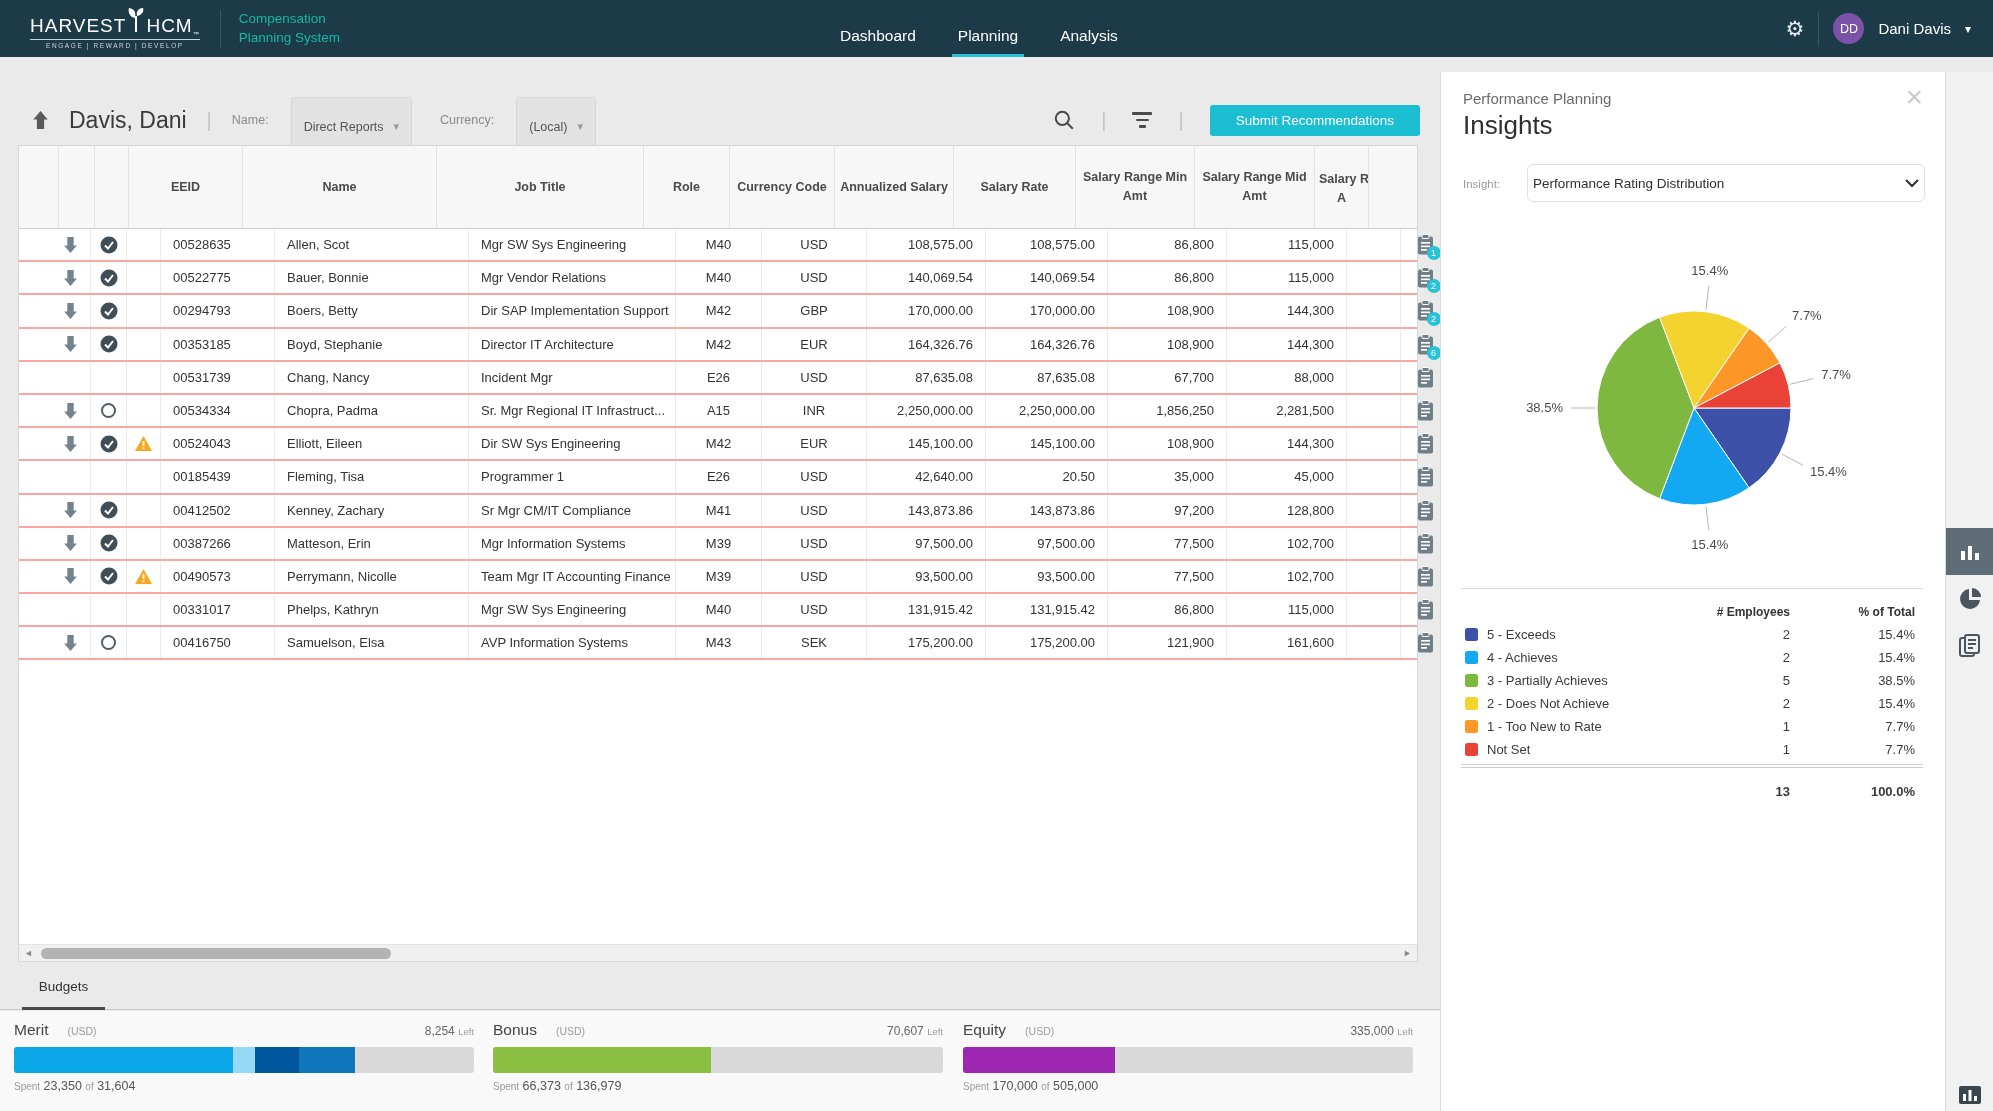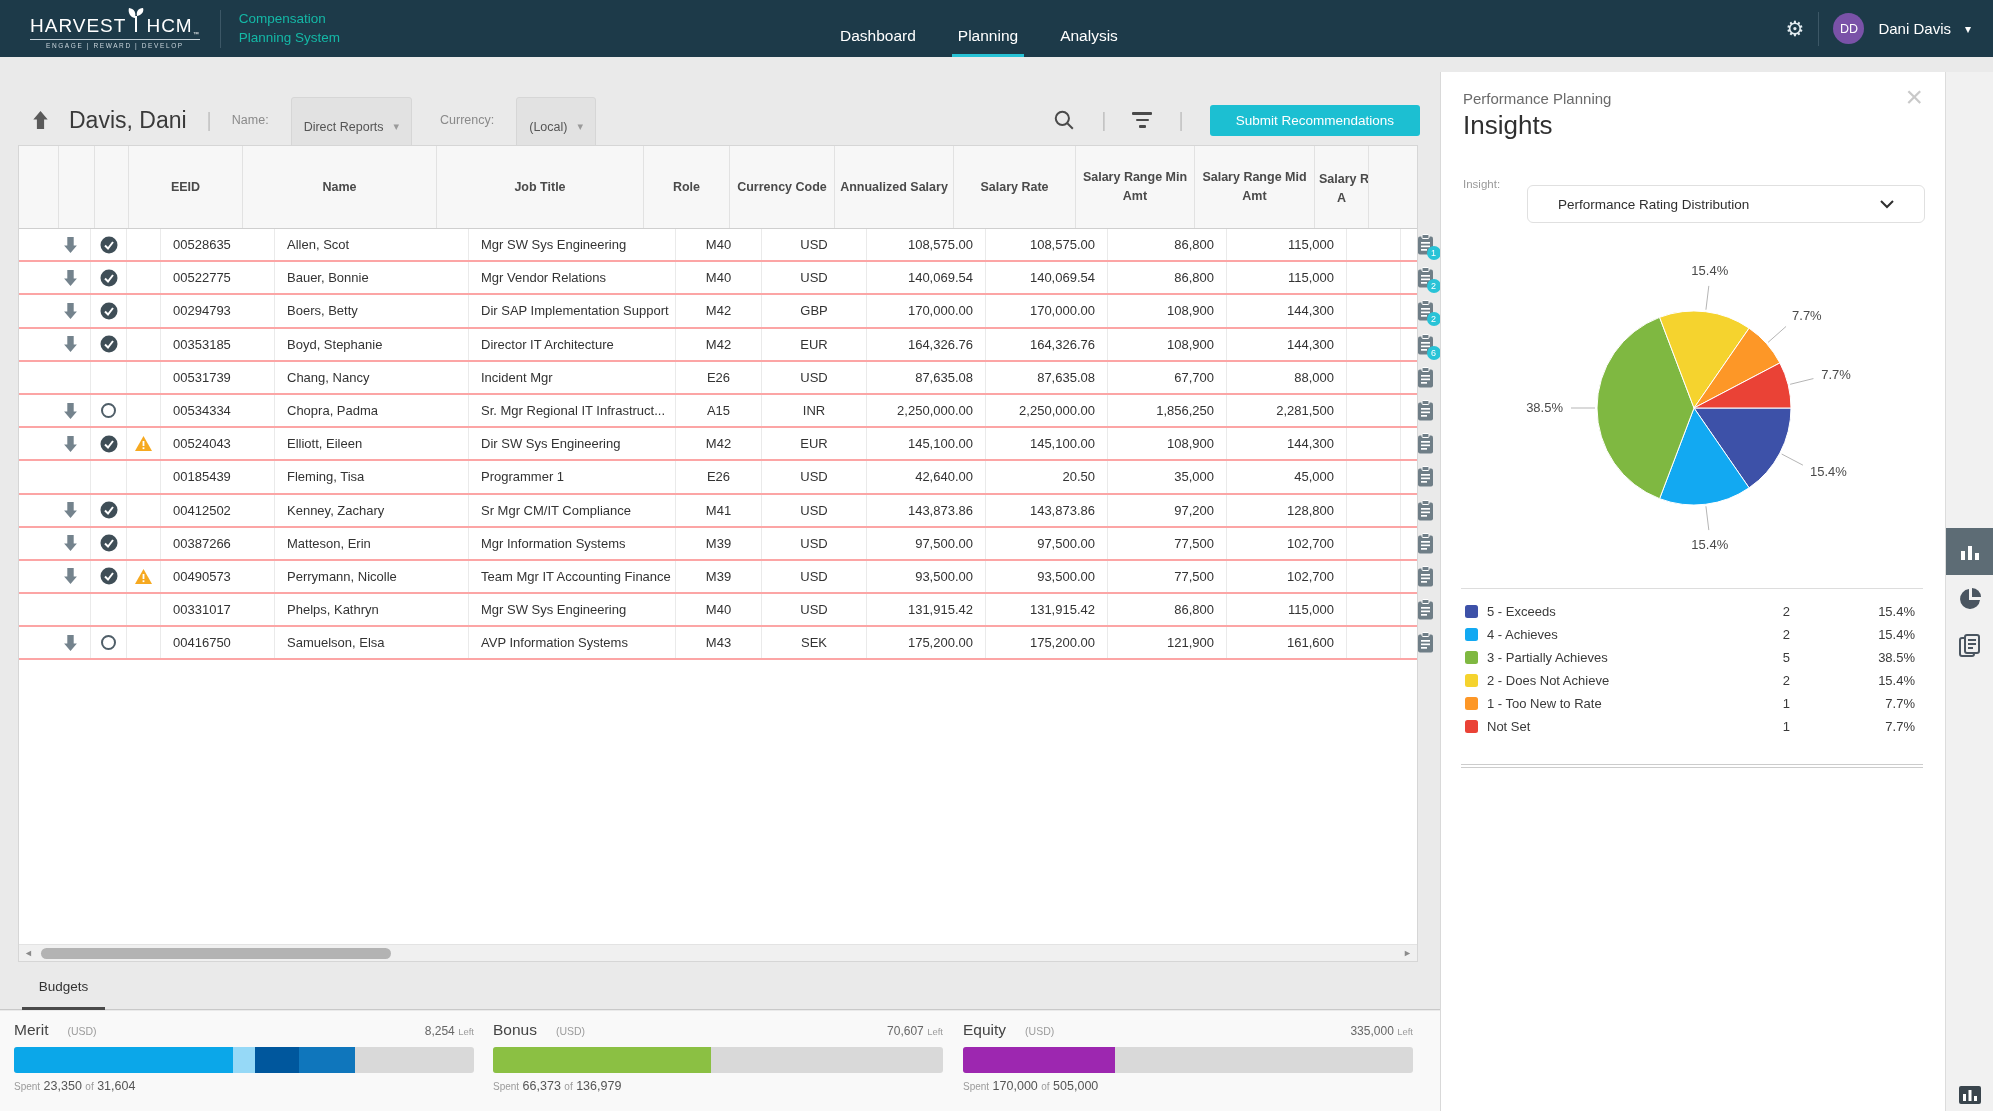--- a/index.html
+++ b/index.html
@@ -97,23 +97,23 @@
   .b-spent { margin-top:6px; font-size:12.5px; color:#555; }
   .b-spent small { font-size:10px; color:#9B9B9B; }
 
   
   #insights { position:absolute; left:1440px; top:72px; width:505px; height:1039px;
     background:#fff; border-left:1px solid #D9D9D9; }
   #ins-kicker { position:absolute; left:22px; top:18px; font-size:15px; color:#6A6A6A; }
   #ins-title { position:absolute; left:22px; top:38px; font-size:26px; color:#2F2F2F; }
   #ins-close { position:absolute; right:22px; top:8px; font-size:30px; color:#C9C9C9; cursor:pointer; }
   #ins-label { position:absolute; left:22px; top:106px; font-size:11.5px; color:#9A9A9A; }
-  #ins-select { position:absolute; left:86px; top:113px; width:398px; height:38px;
+  #ins-select { position:absolute; left:86px; top:92px; width:398px; height:38px;
     border:1px solid #E0E0E0; border-radius:6px; display:flex; align-items:center;
-    padding:0 30px; font-size:13.5px; color:#2F2F2F; cursor:pointer; background:#fff; }
+    padding:0 5px; font-size:13.5px; color:#2F2F2F; cursor:pointer; background:#fff; }
   #ins-select svg { margin-left:auto; }
   #pie-svg { position:absolute; left:28px; top:190px; }
   #leg-divider { position:absolute; left:20px; right:22px; top:516px; border-top:1px solid #DDD; }
   #legend { position:absolute; left:24px; right:30px; top:528px; }
   .leg-row { display:grid; grid-template-columns:1fr 115px 125px; align-items:center; height:23px; }
   .leg-head { font-size:12px; font-weight:700; color:#333; text-align:right; }
   .leg-label-wrap { display:flex; align-items:center; gap:9px; }
   .leg-swatch { width:13px; height:13px; border-radius:2.5px; }
   .leg-label { font-size:13px; color:#3A3A3A; }
   .leg-val { font-size:13px; color:#3A3A3A; text-align:right; }
@@ -750,20 +750,25 @@
         <path d="M225,146 L280.1022804329221,66.17056500831531 A97,97 0 0 1 310.88923448836135,100.92185231175446 Z" fill="#FD9727" stroke="#fff" stroke-width="1"></path>
         <line x1="299.102564068939" y1="80.35085683416125" x2="317.0668220250454" y2="64.43591303638215" stroke="#B5B5B5" stroke-width="1"></line>
         <text x="323.0549080104142" y="58.48907316277022" text-anchor="start" font-size="13" fill="#4A4A4A">7.7%</text>
         <path d="M225,146 L310.88923448836135,100.92185231175446 A97,97 0 0 1 322,145.99999999999997 Z" fill="#EA4236" stroke="#fff" stroke-width="1"></path>
         <line x1="321.1232399251792" y1="122.30774923553179" x2="344.4258435434044" y2="116.56417329263039" stroke="#B5B5B5" stroke-width="1"></line>
         <text x="352.19337808281284" y="116.97443832831704" text-anchor="start" font-size="13" fill="#4A4A4A">7.7%</text>
       </svg>
 
     <div id="leg-divider"></div>
     <div id="legend">
+      <div class="leg-row">
+        <span></span>
+        <span class="leg-head"># Employees</span>
+        <span class="leg-head">% of Total</span>
+      </div>
       <div id="leg-rows">
           <div class="leg-row">
             <span class="leg-label-wrap">
               <span class="leg-swatch" style="background:#3D51A8;"></span>
               <span class="leg-label">5 - Exceeds</span>
             </span>
             <span class="leg-val">2</span>
             <span class="leg-val">15.4%</span>
           </div>
           <div class="leg-row">
@@ -802,20 +807,27 @@
             <span class="leg-label-wrap">
               <span class="leg-swatch" style="background:#EA4236;"></span>
               <span class="leg-label">Not Set</span>
             </span>
             <span class="leg-val">1</span>
             <span class="leg-val">7.7%</span>
           </div>
         </div>
     </div>
     <div id="leg-total-line"></div>
+    <div id="leg-totals">
+      <div class="leg-row">
+        <span></span>
+        <span class="leg-val">13</span>
+        <span class="leg-val">100.0%</span>
+      </div>
+    </div>
   </aside>
 
   <div id="rail">
     <div id="rail-top">
       <div class="rail-item active">
         <svg width="20" height="18" viewBox="0 0 20 18">
             <rect x="1" y="8" width="4" height="9" fill="#fff"></rect>
             <rect x="8" y="3" width="4" height="14" fill="#fff"></rect>
             <rect x="15" y="10" width="4" height="7" fill="#fff"></rect>
           </svg>

